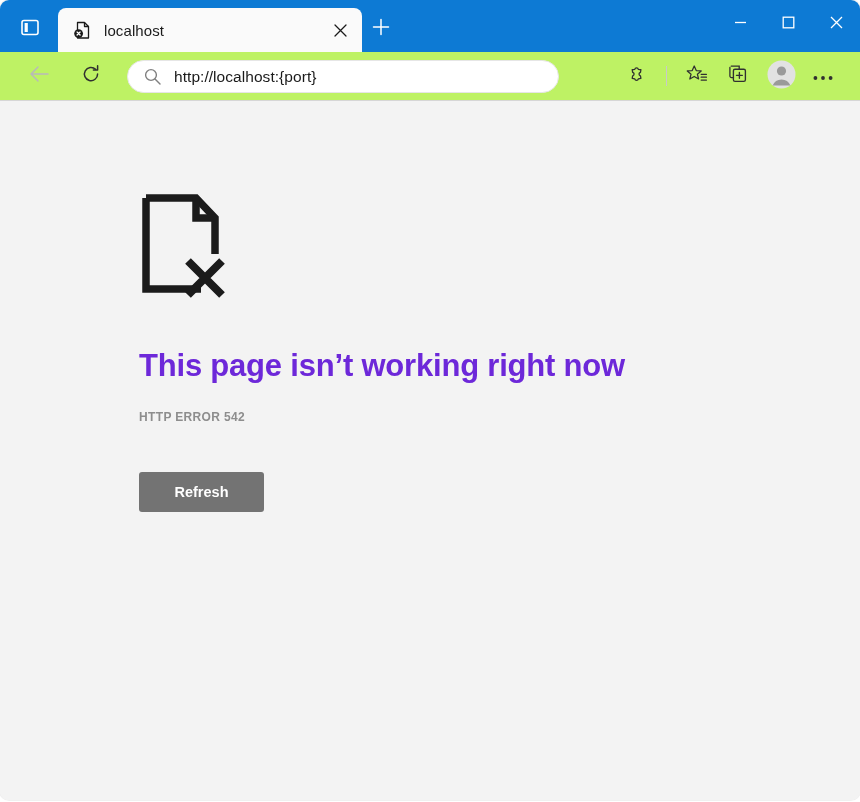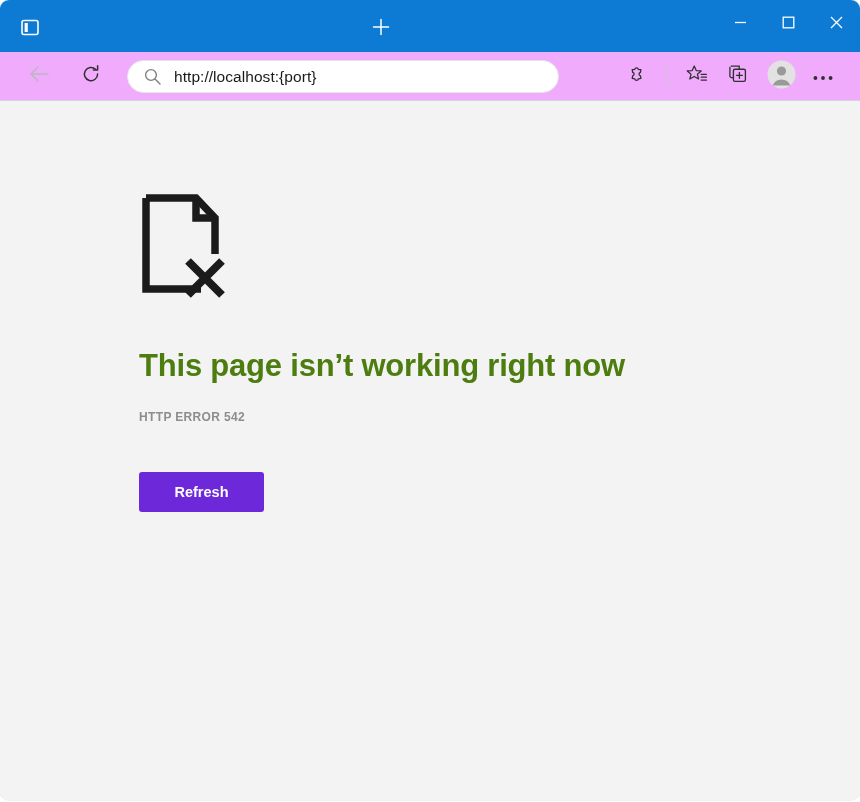--- a/index.html
+++ b/index.html
@@ -112,21 +112,21 @@
     height: 48px;
     display: flex;
     align-items: center;
     justify-content: center;
   }
 
   
   .toolbar {
     position: relative;
     height: 48px;
-    background: #f0abfc;
+    background: #bef264;
     display: flex;
     align-items: center;
     border-bottom: 1px solid #d6d6d6;
   }
   .tb-btn {
     width: 34px;
     height: 34px;
     display: flex;
     align-items: center;
     justify-content: center;
@@ -206,21 +206,21 @@
     width: 640px;
   }
   .err-icon {
     width: 88px;
     height: 110px;
     margin-bottom: 46px;
   }
   .err-title {
     font-size: 31px;
     font-weight: bold;
-    color: #4d7c0f;
+    color: #6d28d9;
     letter-spacing: -0.2px;
     margin: 0 0 26px 0;
     line-height: 1.2;
   }
   .err-body {
     font-size: 17.5px;
     color: #2b2b2b;
     margin: 0 0 30px 0;
     line-height: 1.4;
   }
@@ -231,21 +231,21 @@
     letter-spacing: 0.35px;
     margin: 0 0 48px 0;
   }
   .refresh-btn {
     display: inline-flex;
     align-items: center;
     justify-content: center;
     min-width: 125px;
     height: 40px;
     padding: 0 18px;
-    background: #6d28d9;
+    background: #737373;
     color: #ffffff;
     font-size: 14.5px;
     font-weight: bold;
     border: none;
     border-radius: 3px;
     cursor: pointer;
     font-family: "Liberation Sans", sans-serif;
   }
 </style>
 </head>
@@ -257,20 +257,36 @@
 
     <div class="tab-actions-btn">
       <span>
         <svg width="18" height="17" viewBox="0 0 18 17">
           <rect x="1" y="1.5" width="16" height="14" rx="2" fill="none" stroke="#ffffff" stroke-width="1.6"></rect>
           <rect x="3.6" y="4" width="3.2" height="9" fill="#ffffff"></rect>
         </svg>
       </span>
     </div>
 
+    <div class="tab">
+      <span class="tab-favicon">
+        <svg width="19" height="19" viewBox="0 0 19 19">
+          <path d="M4.5 1.5 H11.5 L15.5 5.5 V17 H4.5 Z" fill="none" stroke="#1a1a1a" stroke-width="1.3" stroke-linejoin="round"></path>
+          <path d="M11.5 1.5 V5.5 H15.5" fill="none" stroke="#1a1a1a" stroke-width="1.3" stroke-linejoin="round"></path>
+          <circle cx="5.6" cy="12.6" r="4.4" fill="#1a1a1a"></circle>
+          <path d="M4.1 11.1 L7.1 14.1 M7.1 11.1 L4.1 14.1" stroke="#ffffff" stroke-width="1.35" stroke-linecap="round"></path>
+        </svg>
+      </span>
+      <span class="tab-title">localhost</span>
+      <span class="tab-close">
+        <svg width="13" height="13" viewBox="0 0 13 13">
+          <path d="M1 1 L12 12 M12 1 L1 12" stroke="#1a1a1a" stroke-width="1.25" stroke-linecap="round"></path>
+        </svg>
+      </span>
+    </div>
 
     <div class="newtab-btn">
       <span>
         <svg width="18" height="18" viewBox="0 0 18 18">
           <path d="M9 1.5 V16.5 M1.5 9 H16.5" stroke="#ffffff" stroke-width="1.5" stroke-linecap="round"></path>
         </svg>
       </span>
     </div>
 
     <div class="wincontrols">

